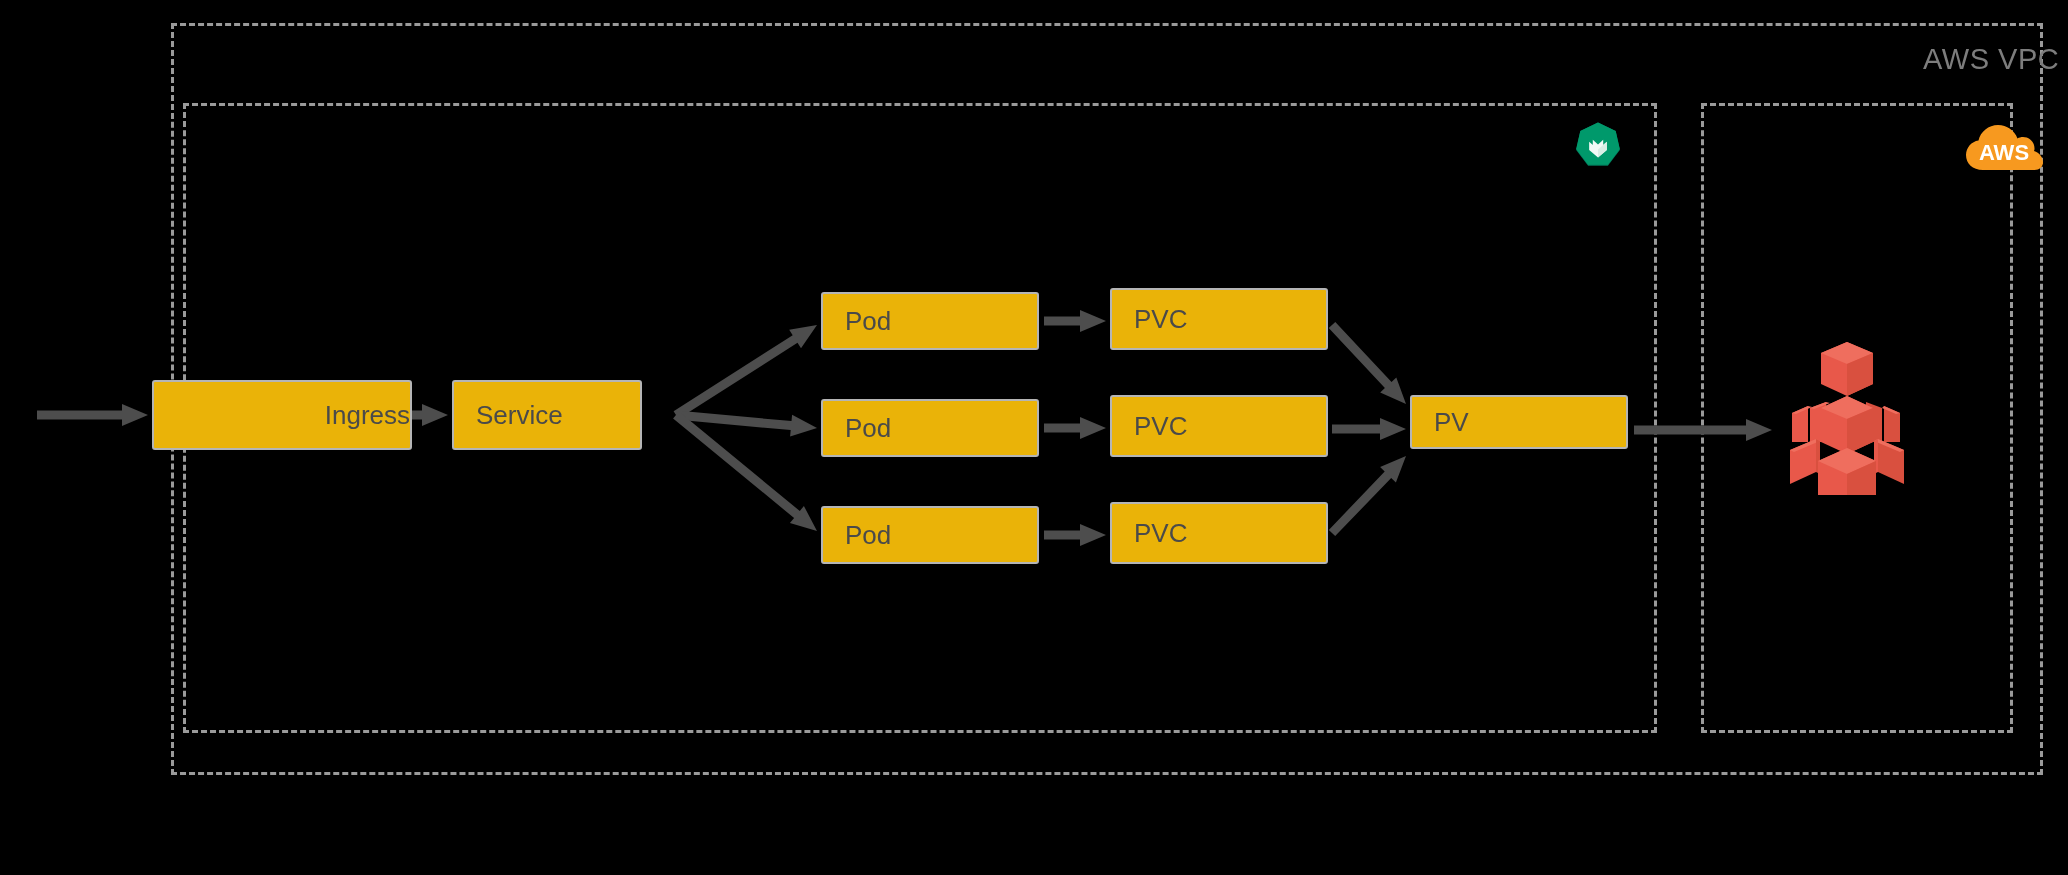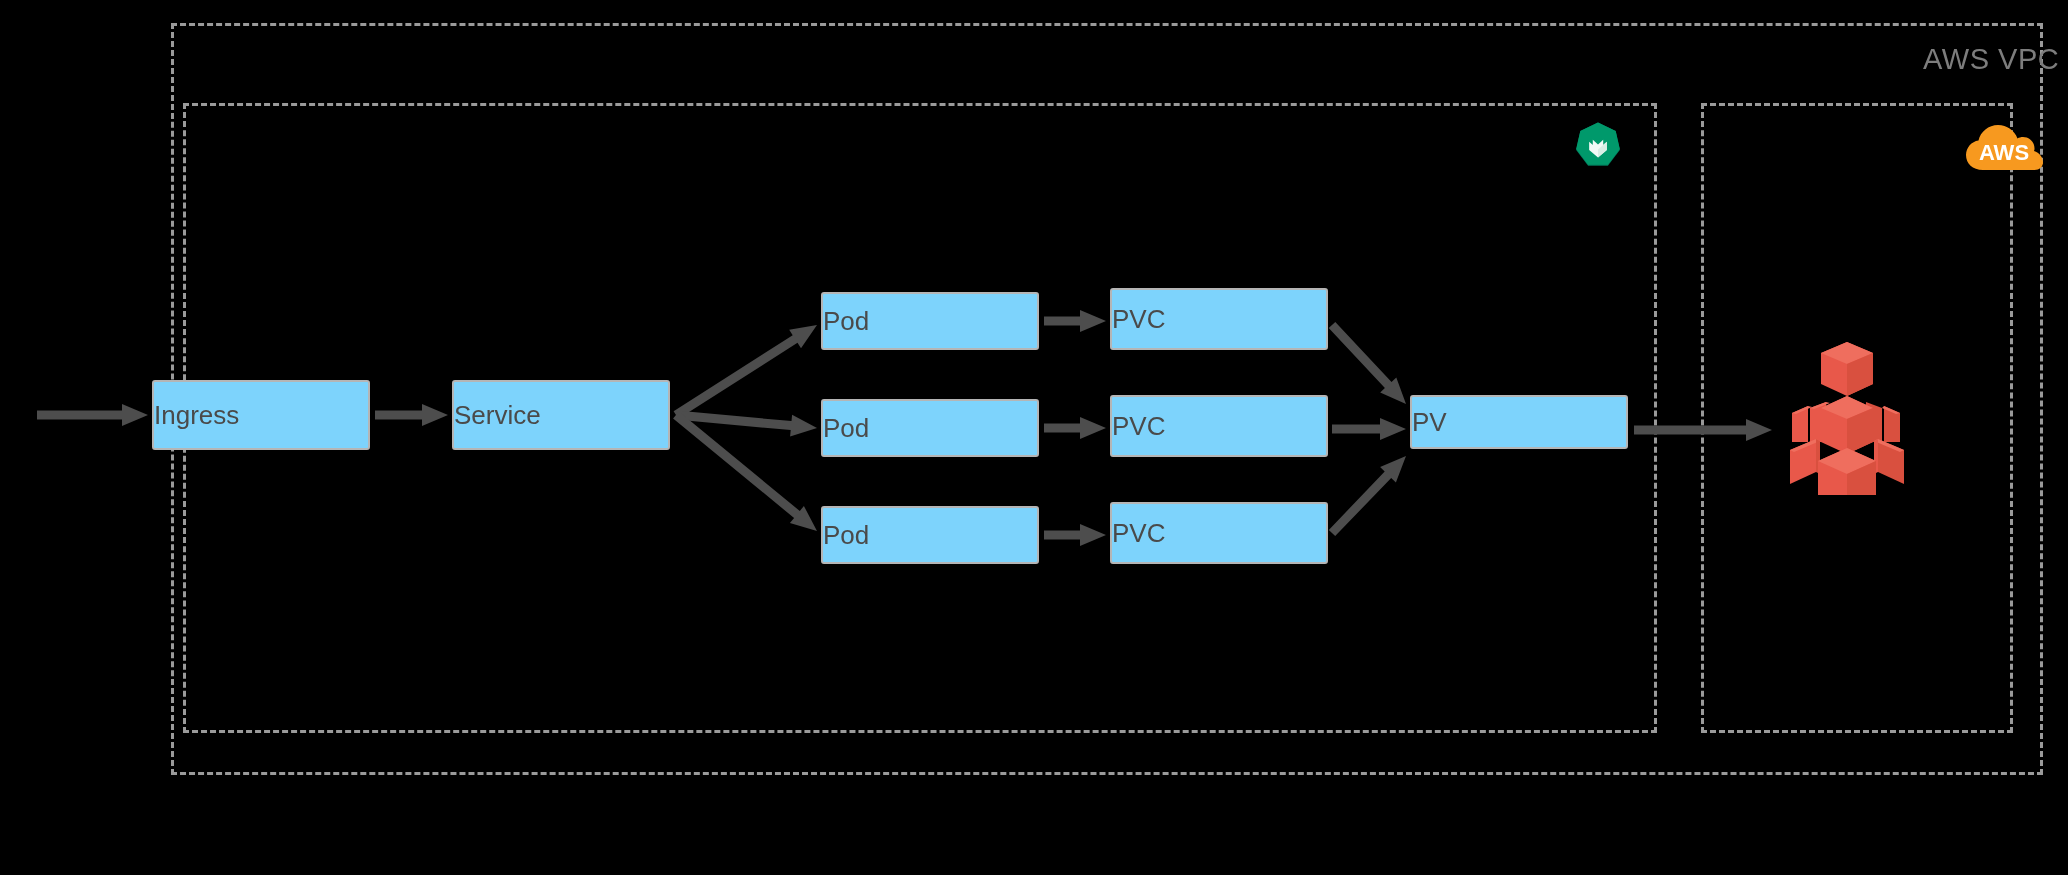--- a/index.html
+++ b/index.html
@@ -28,26 +28,27 @@
     position: absolute;
     color: #7d7d7d;
     font-size: 29px;
     letter-spacing: 0.5px;
     white-space: nowrap;
     text-align: center;
   }
   
   .node {
     position: absolute;
-    background: #7dd3fc;
+    background: #eab308;
     border: 2px solid #b5b5b5;
     border-radius: 3px;
     box-sizing: border-box;
     display: flex;
     align-items: center;
+    padding-left: 22px;
   }
   .node-label {
     color: #4a4a4a;
     font-size: 26px;
     line-height: 1;
     white-space: nowrap;
   }
   
   .overlay {
     position: absolute;
@@ -78,24 +79,24 @@
       <polygon points="673.1,418.5 794.1,518.0 789.9,523.0 817.0,531.0 803.9,506.0 799.8,511.0 678.9,411.5" fill="#4d4d4d"></polygon>
       <polygon points="1044.0,325.5 1080.0,325.5 1080.0,332.0 1106.0,321.0 1080.0,310.0 1080.0,316.5 1044.0,316.5" fill="#4d4d4d"></polygon>
       <polygon points="1044.0,432.5 1080.0,432.5 1080.0,439.0 1106.0,428.0 1080.0,417.0 1080.0,423.5 1044.0,423.5" fill="#4d4d4d"></polygon>
       <polygon points="1044.0,539.5 1080.0,539.5 1080.0,546.0 1106.0,535.0 1080.0,524.0 1080.0,530.5 1044.0,530.5" fill="#4d4d4d"></polygon>
       <polygon points="1328.7,328.1 1384.9,388.1 1380.2,392.5 1406.0,404.0 1396.3,377.5 1391.5,381.9 1335.3,321.9" fill="#4d4d4d"></polygon>
       <polygon points="1332.0,433.5 1380.0,433.5 1380.0,440.0 1406.0,429.0 1380.0,418.0 1380.0,424.5 1332.0,424.5" fill="#4d4d4d"></polygon>
       <polygon points="1335.2,536.1 1391.2,477.9 1395.9,482.4 1406.0,456.0 1380.1,467.1 1384.7,471.6 1328.8,529.9" fill="#4d4d4d"></polygon>
       <polygon points="1634.0,434.5 1746.0,434.5 1746.0,441.0 1772.0,430.0 1746.0,419.0 1746.0,425.5 1634.0,425.5" fill="#4d4d4d"></polygon>
     </svg>
 
-  <div class="node" id="node-ingress" style="left: 152px; top: 380px; width: 218px; height: 70px;">
+  <div class="node" id="node-ingress" style="left: 152px; top: 380px; width: 260px; height: 70px; justify-content: flex-end;">
     <span class="node-label">Ingress</span>
   </div>
-  <div class="node" id="node-service" style="left: 452px; top: 380px; width: 218px; height: 70px;">
+  <div class="node" id="node-service" style="left: 452px; top: 380px; width: 190px; height: 70px;">
     <span class="node-label">Service</span>
   </div>
   <div class="node" id="node-pod-1" style="left: 821px; top: 292px; width: 218px; height: 58px;">
     <span class="node-label">Pod</span>
   </div>
   <div class="node" id="node-pod-2" style="left: 821px; top: 399px; width: 218px; height: 58px;">
     <span class="node-label">Pod</span>
   </div>
   <div class="node" id="node-pod-3" style="left: 821px; top: 506px; width: 218px; height: 58px;">
     <span class="node-label">Pod</span>

